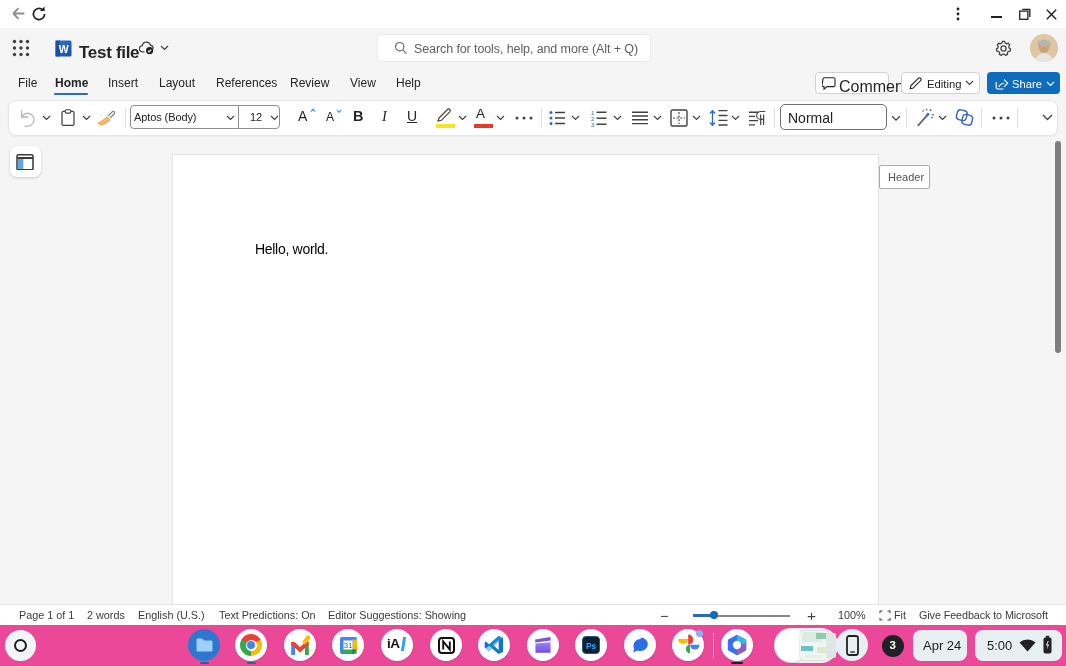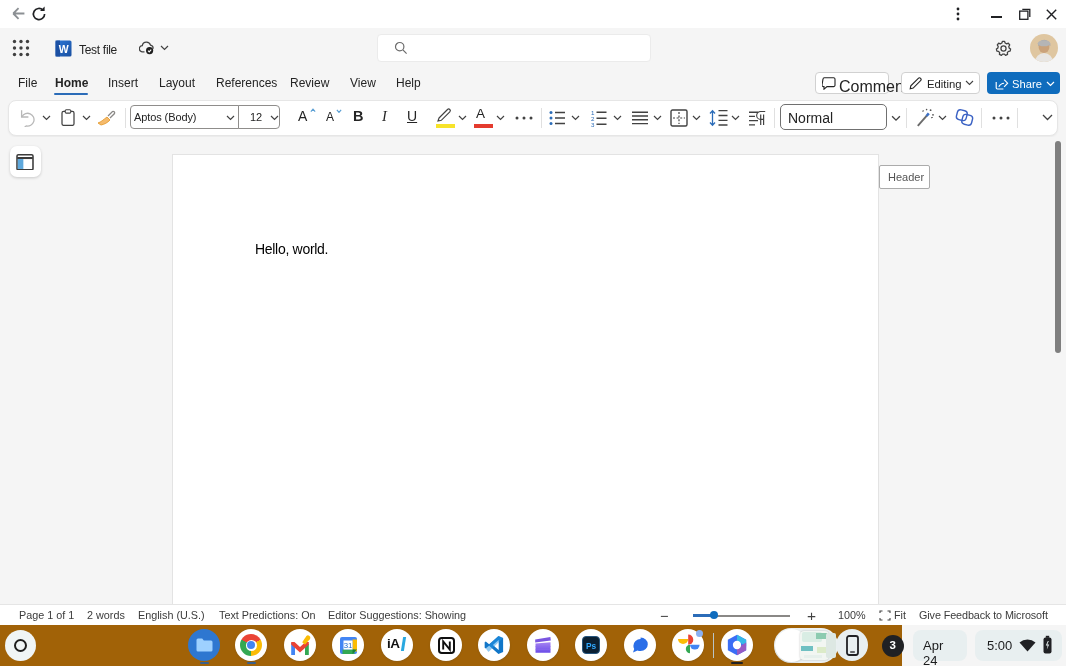--- a/index.html
+++ b/index.html
@@ -58,36 +58,37 @@
     <defs>
         <linearGradient id="wg" x1="0" y1="0" x2="1" y2="1">
       <stop offset="0" stop-color="#2b78d7"></stop>
           <stop offset="1" stop-color="#1a4fa0"></stop>
         </linearGradient>
       </defs>
     <rect x="0.5" y="0.5" width="16" height="16" rx="1.6" fill="url(#wg)"></rect>
     <rect x="0.5" y="0.5" width="4.5" height="16" fill="#1a4b9e" opacity="0.85"></rect>
     <text x="8.7" y="12.8" font-size="10.5" font-weight="bold" fill="#ffffff" text-anchor="middle" font-family="Liberation Sans">W</text>
   </svg>
-  <div class="abs" style="left:79px;top:14.5px;font-size:12px;font-weight:400;color:#242424;letter-spacing:-0.3px;">Test file</div>
+  <div class="abs" style="left:79px;top:14.5px;font-size:17px;font-weight:700;color:#242424;letter-spacing:-0.3px;">Test file</div>
 
   <svg class="abs" style="left:139px;top:13px" width="16" height="14" viewBox="0 0 16 14">
     <path d="M5.5 10.8 h-1.9 a3.1 3.1 0 0 1 -0.3 -6.2 a4.2 4.2 0 0 1 8.2 -0.4 a3.3 3.3 0 0 1 2.6 3.6" fill="none" stroke="#424242" stroke-width="1.25"></path>
     <circle cx="10.6" cy="9.6" r="3.6" fill="#1f1f1f"></circle>
     <path d="M9 9.7 l1.2 1.2 l2 -2.2" stroke="#ffffff" stroke-width="1.1" fill="none"></path>
   </svg>
   <svg class="abs" style="left:160px;top:17px" width="9" height="6" viewBox="0 0 9 6">
     <path d="M1 1 L4.5 4.5 L8 1" stroke="#424242" stroke-width="1.2" fill="none"></path>
   </svg>
 
   <div class="abs" style="left:377px;top:6px;width:274px;height:28px;background:#ffffff;border:1px solid #ebebeb;border-radius:4px;"></div>
   <svg class="abs" style="left:394px;top:13px" width="14" height="14" viewBox="0 0 14 14">
     <circle cx="5.7" cy="5.7" r="4.2" fill="none" stroke="#6b6b6b" stroke-width="1.2"></circle>
     <path d="M8.9 8.9 L12.6 12.6" stroke="#6b6b6b" stroke-width="1.2"></path>
   </svg>
+  <div class="abs" style="left:414px;top:14px;font-size:12.5px;color:#5f5f5f;letter-spacing:-0.1px;">Search for tools, help, and more (Alt + Q)</div>
 
   <svg class="abs" style="left:995px;top:12px" width="17" height="17" viewBox="0 0 20 20">
     <path fill="none" stroke="#424242" stroke-width="1.5" stroke-linejoin="round" d="M8.66 1.71 L11.34 1.71 L11.91 3.58 L13.83 4.50 L15.65 3.78 L17.32 5.88 L16.21 7.49 L16.69 9.57 L18.38 10.54 L17.79 13.15 L15.84 13.29 L14.51 14.96 L14.80 16.89 L12.39 18.05 L11.07 16.61 L8.93 16.61 L7.61 18.05 L5.20 16.89 L5.49 14.96 L4.16 13.29 L2.21 13.15 L1.62 10.54 L3.31 9.57 L3.79 7.49 L2.68 5.88 L4.35 3.78 L6.17 4.50 L8.09 3.58 Z"></path>
     <circle cx="10" cy="10" r="3" fill="none" stroke="#424242" stroke-width="1.5"></circle>
   </svg>
 
   <svg class="abs" style="left:1030px;top:6px" width="28" height="28" viewBox="0 0 28 28">
     <clipPath id="avc">
         <circle cx="14" cy="14" r="14"></circle>
       </clipPath>
@@ -323,21 +324,21 @@
   <div class="abs" style="left:710px;top:6px;width:8px;height:8px;background:#0f6cbd;border-radius:50%;"></div>
   <div class="abs" style="left:807px;top:2px;font-size:15.5px;color:#424242;">+</div>
   <div class="abs" style="left:838px;top:4px;">100%</div>
   <svg class="abs" style="left:879px;top:5px" width="12" height="11" viewBox="0 0 12 11">
     <path d="M1 3 v-2 h2.5 M8.5 1 h2.5 v2 M11 8 v2 h-2.5 M3.5 10 h-2.5 v-2" fill="none" stroke="#424242" stroke-width="1.1"></path>
   </svg>
   <div class="abs" style="left:894px;top:4px;">Fit</div>
   <div class="abs" style="left:919px;top:4px;letter-spacing:-0.1px;">Give Feedback to Microsoft</div>
 </div>
 
-<div class="abs" style="left:0;top:625px;width:902px;height:41px;background:#a16207;padding-left:44px;">
+<div class="abs" style="left:0;top:625px;width:1066px;height:41px;background:#ec4899;padding-left:44px;">
 
   <div class="abs" style="left:5px;top:5px;width:31px;height:31px;background:#f0f5f6;border-radius:50%;"></div>
   <div class="abs" style="left:14px;top:14px;width:13px;height:13px;border:2.2px solid #1f1f1f;border-radius:50%;"></div>
 
   <div class="abs" style="left:188px;top:4px;width:32px;height:32px;background:#2e77d0;border-radius:50%;"></div>
   <svg class="abs" style="left:196px;top:13px" width="17" height="14" viewBox="0 0 17 14">
     <path d="M0.5 2 a1.5 1.5 0 0 1 1.5 -1.5 h4.2 l1.6 2 h7.2 a1.5 1.5 0 0 1 1.5 1.5 v8 a1.5 1.5 0 0 1 -1.5 1.5 h-13 a1.5 1.5 0 0 1 -1.5 -1.5 z" fill="#9ed1ff"></path>
   </svg>
   <div class="abs" style="left:200px;top:36.5px;width:9px;height:2.5px;background:#3a5f8a;border-radius:2px;"></div>
 

